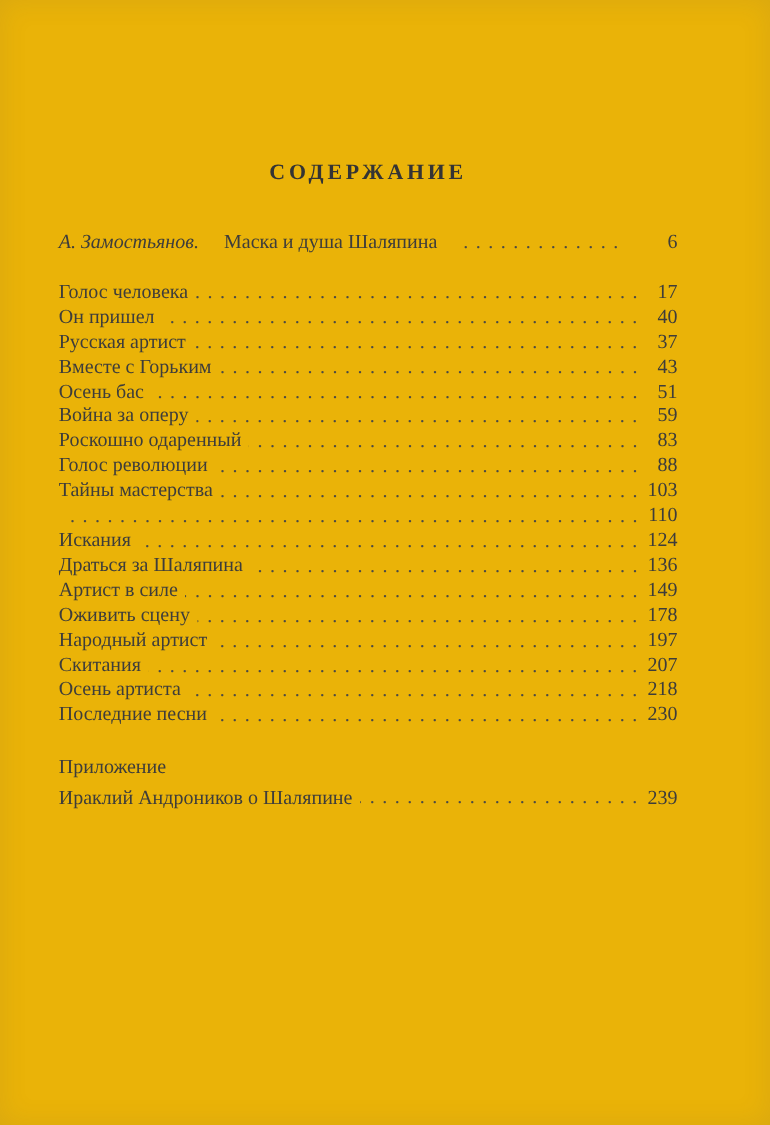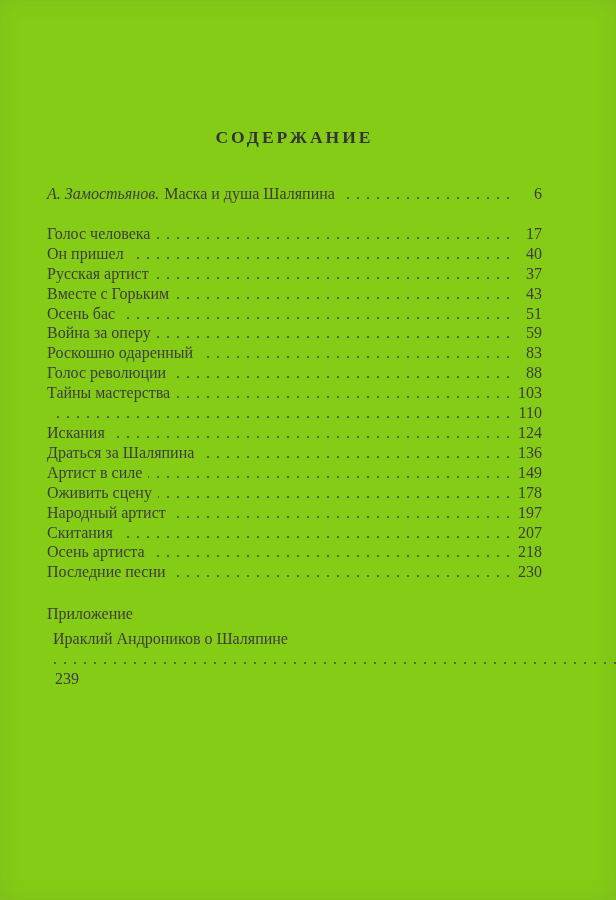--- a/index.html
+++ b/index.html
@@ -5,21 +5,21 @@
   html, body {
     margin: 0;
     padding: 0;
     background: #e9e7e4;
   }
   .page {
     position: relative;
     width: 616px;
     height: 900px;
     margin: 0 auto;
-    background: #84cc16;
+    background: #eab308;
     box-shadow: inset 0 0 22px rgba(90,85,80,0.12);
     box-sizing: border-box;
     padding: 126px 74px 0 47px;
     font-family: "Liberation Serif", "DejaVu Serif", serif;
     color: #3e3d3b;
     overflow: hidden;
   }
   .toc-title {
     margin: 0;
     text-align: center;
@@ -31,20 +31,21 @@
   }
   .toc-row {
     display: flex;
     align-items: baseline;
     font-size: 16px;
     line-height: 19.9px;
     white-space: nowrap;
   }
   .toc-row.intro {
     margin-top: 36px;
+    gap: 15px;
   }
   .toc-list {
     margin-top: 20px;
     font-family: Liberation Serif, serif;
   }
   .entry-author {
     font-style: italic;
     margin-right: 5px;
   }
   .leader {
@@ -63,21 +64,20 @@
     min-width: 26px;
     text-align: right;
   }
   .appendix-heading {
     margin-top: 22px;
     font-size: 16px;
     line-height: 20px;
   }
   .toc-row.appendix {
     margin-top: 5px;
-    flex-direction: column;
   }
 </style>
 </head>
 <body>
 
 <div class="page">
 
   <h1 class="toc-title">СОДЕРЖАНИЕ</h1>
 
   <div class="toc-row intro">

